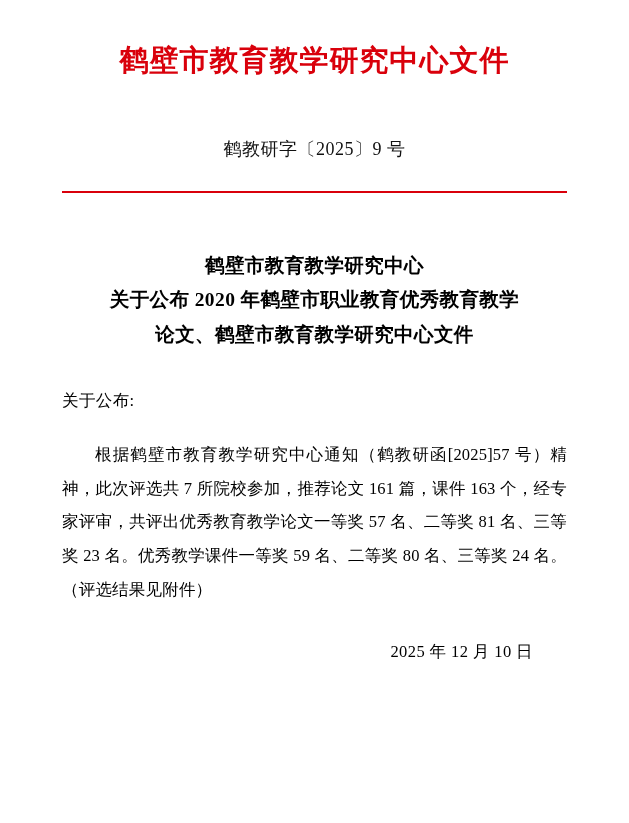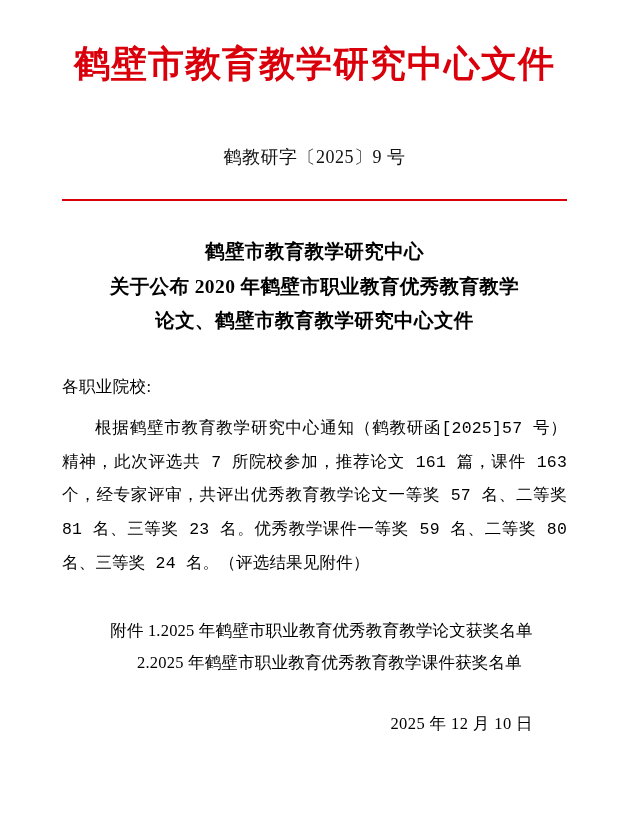--- a/index.html
+++ b/index.html
@@ -20,63 +20,62 @@
     height: 823px;
     box-sizing: border-box;
     padding: 0 62px;
   }
   .doc-title {
     margin-top: 44px;
     text-align: center;
     color: #d9000b;
     font-family: "Liberation Serif", "DejaVu Serif", serif;
     font-weight: bold;
-    font-size: 36px;
+    font-size: 29px;
     line-height: 1.15;
     letter-spacing: 1px;
     white-space: nowrap;
   }
   .doc-number {
     margin-top: 60px;
     text-align: center;
     font-size: 18px;
     letter-spacing: 0.5px;
     color: #111;
   }
   .red-rule {
     margin-top: 30px;
     height: 2px;
     background: #d9000b;
     width: 100%;
   }
   .heading-block {
-    margin-top: 34px;
+    margin-top: 56px;
     text-align: center;
     font-weight: bold;
     font-size: 19.5px;
     line-height: 1.75;
     letter-spacing: 0.4px;
   }
   .heading-block .line {
     white-space: nowrap;
   }
   .salutation {
     margin-top: 38px;
     font-size: 16.5px;
     letter-spacing: 0.4px;
   }
   .body-text {
-    margin-top: 14px;
+    margin-top: 26px;
     font-size: 16.5px;
     line-height: 2.05;
     text-align: justify;
     text-justify: inter-ideograph;
     text-indent: 2em;
     letter-spacing: 0.2px;
-    font-family: Liberation Mono, monospace;
   }
   .attachments {
     margin-top: 34px;
     font-size: 16.5px;
     line-height: 1.95;
     letter-spacing: 0.2px;
   }
   .attachments .att-line {
     text-align: center;
   }
@@ -101,24 +100,20 @@
   <div class="doc-number">鹤教研字〔2025〕9 号</div>
 
   <div class="red-rule"></div>
 
   <div class="heading-block">
     <div class="line">鹤壁市教育教学研究中心</div>
     <div class="line">关于公布 2020 年鹤壁市职业教育优秀教育教学</div>
     <div class="line">论文、鹤壁市教育教学研究中心文件</div>
   </div>
 
-  <div class="salutation">各职业院校:</div>
+  <div class="salutation">关于公布:</div>
 
   <div class="body-text">根据鹤壁市教育教学研究中心通知（鹤教研函[2025]57 号）精神，此次评选共 7 所院校参加，推荐论文 161 篇，课件 163 个，经专家评审，共评出优秀教育教学论文一等奖 57 名、二等奖 81 名、三等奖 23 名。优秀教学课件一等奖 59 名、二等奖 80 名、三等奖 24 名。（评选结果见附件）</div>
 
-  <div class="attachments">
-    <div class="att-line att-1">附件 1.2025 年鹤壁市职业教育优秀教育教学论文获奖名单</div>
-    <div class="att-line att-2">2.2025 年鹤壁市职业教育优秀教育教学课件获奖名单</div>
-  </div>
 
   <div class="date-line">2025 年 12 月 10 日</div>
 
 </div>
 
 </body></html>

